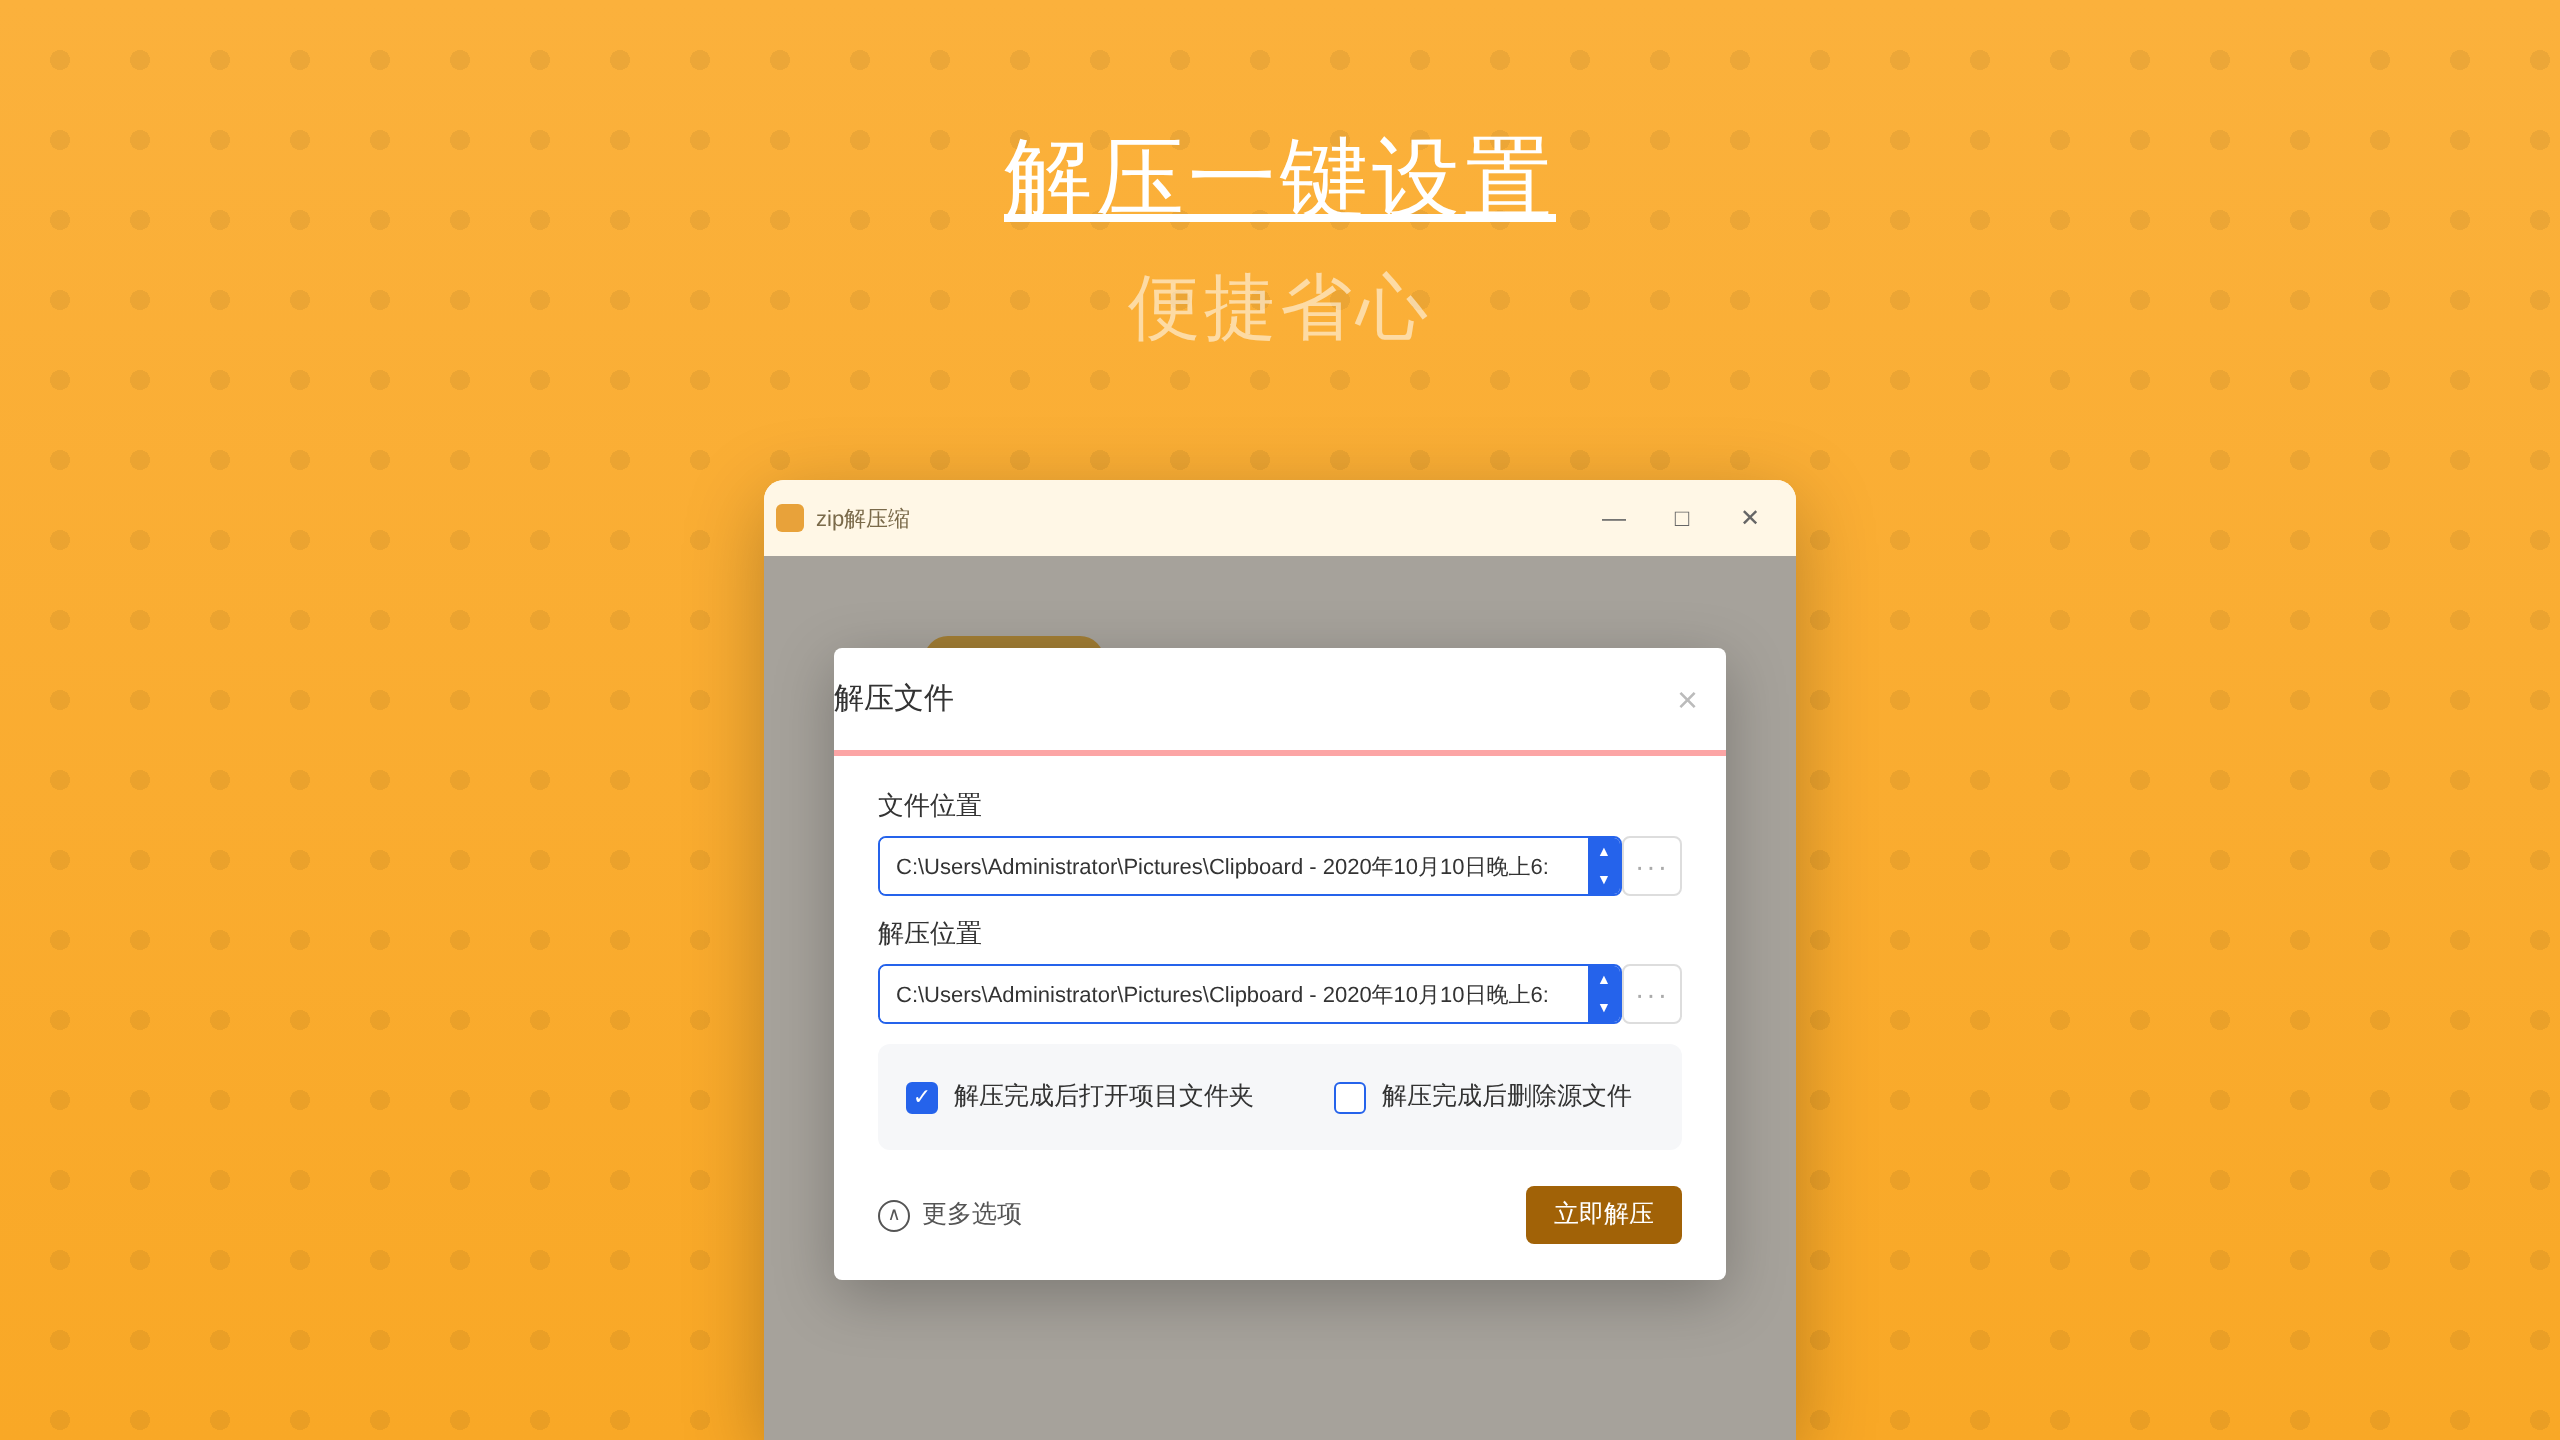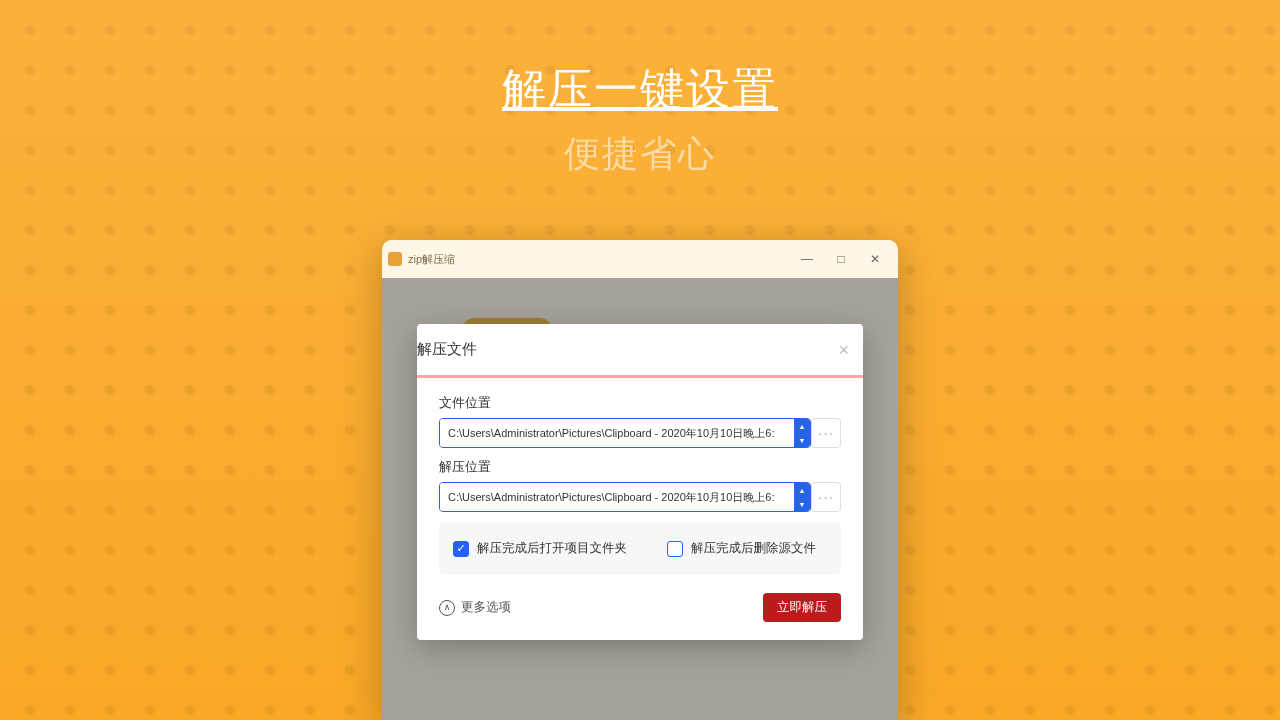--- a/index.html
+++ b/index.html
@@ -214,21 +214,21 @@
   .more-opts .circ {
     width: 16px; height: 16px;
     border: 1.5px solid #555;
     border-radius: 50%;
     display: flex; align-items: center; justify-content: center;
     font-size: 9px;
     line-height: 1;
   }
   .dlg-footer .spacer { flex: 1; }
   .primary-btn {
-    background: #b91c1c;
+    background: #a16207;
     color: #fff;
     border: none;
     border-radius: 4px;
     padding: 6px 14px;
     font-size: 12.5px;
     cursor: pointer;
   }
 </style>
 </head>
 <body>

